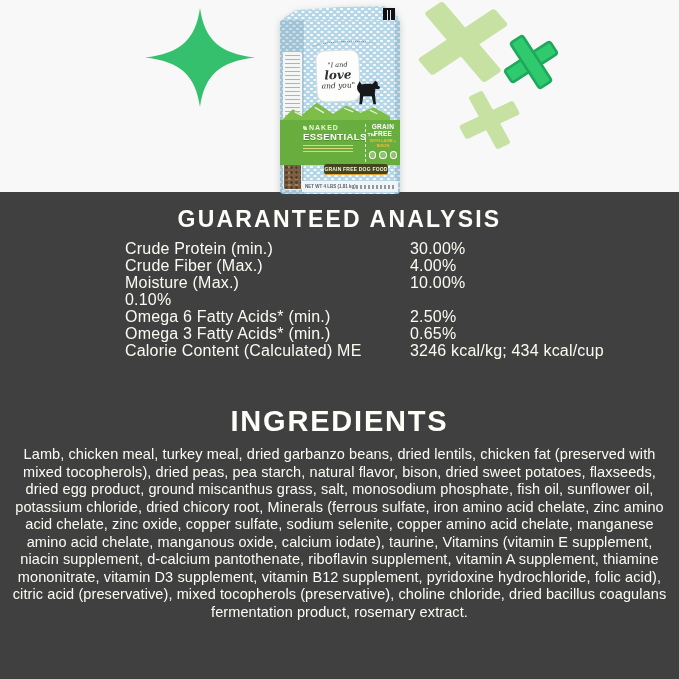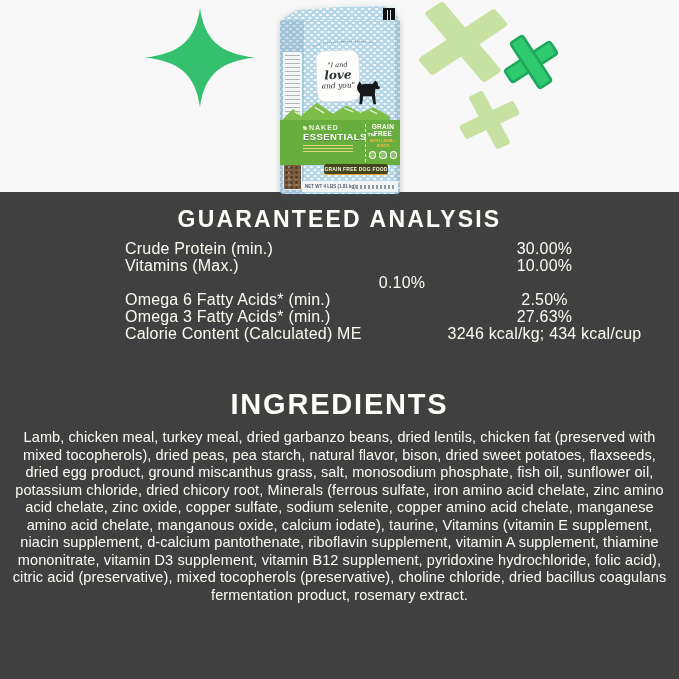--- a/index.html
+++ b/index.html
@@ -90,21 +90,21 @@
     background:repeating-linear-gradient(90deg,#8d9aa0 0 2px, transparent 2px 4px); }
 
   
   .green-section { position:absolute; left:0; top:192px; width:679px; height:487px;
     background:#404040; color:#fafcf2; }
   .ga-title { margin-top:14px; text-align:center; font-size:23px; font-weight:bold;
     letter-spacing:2.2px; color:#fdfef8; }
   .ga-table { margin:7px 0 0 125px; font-size:16px; line-height:17px; letter-spacing:.2px; }
   .ga-row { display:flex; }
   .ga-label { flex:0 0 285px; }
-  .ga-value { flex:1;text-align:center; }
+  .ga-value { flex:1; }
   .ing-title { margin-top:46px; text-align:center; font-size:29px; font-weight:bold;
     letter-spacing:1.8px; color:#fdfef8; }
   .ing-text { margin:8px auto 0; width:679px; padding:0 10px; text-align:center;
     font-size:14.5px; line-height:17.5px; letter-spacing:.1px; color:#fbfdf4; }
 </style>
 </head>
 <body>
 
 <div class="canvas">
 
@@ -199,33 +199,37 @@
     <div class="ga-title">GUARANTEED ANALYSIS</div>
 
     <div class="ga-table">
       <div class="ga-row">
         <span class="ga-label">Crude Protein (min.)</span>
         <span class="ga-value">30.00%</span>
       </div>
       <div class="ga-row">
       </div>
       <div class="ga-row">
-        <span class="ga-label">Vitamins (Max.)</span>
+        <span class="ga-label">Crude Fiber (Max.)</span>
+        <span class="ga-value">4.00%</span>
+      </div>
+      <div class="ga-row">
+        <span class="ga-label">Moisture (Max.)</span>
         <span class="ga-value">10.00%</span>
       </div>
       <div class="ga-row">
         <span class="ga-value">0.10%</span>
       </div>
       <div class="ga-row">
         <span class="ga-label">Omega 6 Fatty Acids* (min.)</span>
         <span class="ga-value">2.50%</span>
       </div>
       <div class="ga-row">
         <span class="ga-label">Omega 3 Fatty Acids* (min.)</span>
-        <span class="ga-value">27.63%</span>
+        <span class="ga-value">0.65%</span>
       </div>
       <div class="ga-row">
         <span class="ga-label">Calorie Content (Calculated) ME</span>
         <span class="ga-value">3246 kcal/kg; 434 kcal/cup</span>
       </div>
     </div>
 
     <div class="ing-title">INGREDIENTS</div>
     <div class="ing-text">Lamb, chicken meal, turkey meal, dried garbanzo beans, dried lentils, chicken fat (preserved with mixed tocopherols), dried peas, pea starch, natural flavor, bison, dried sweet potatoes, flaxseeds, dried egg product, ground miscanthus grass, salt, monosodium phosphate, fish oil, sunflower oil, potassium chloride, dried chicory root, Minerals (ferrous sulfate, iron amino acid chelate, zinc amino acid chelate, zinc oxide, copper sulfate, sodium selenite, copper amino acid chelate, manganese amino acid chelate, manganous oxide, calcium iodate), taurine, Vitamins (vitamin E supplement, niacin supplement, d-calcium pantothenate, riboflavin supplement, vitamin A supplement, thiamine mononitrate, vitamin D3 supplement, vitamin B12 supplement, pyridoxine hydrochloride, folic acid), citric acid (preservative), mixed tocopherols (preservative), choline chloride, dried bacillus coagulans fermentation product, rosemary extract.</div>
   </div>

